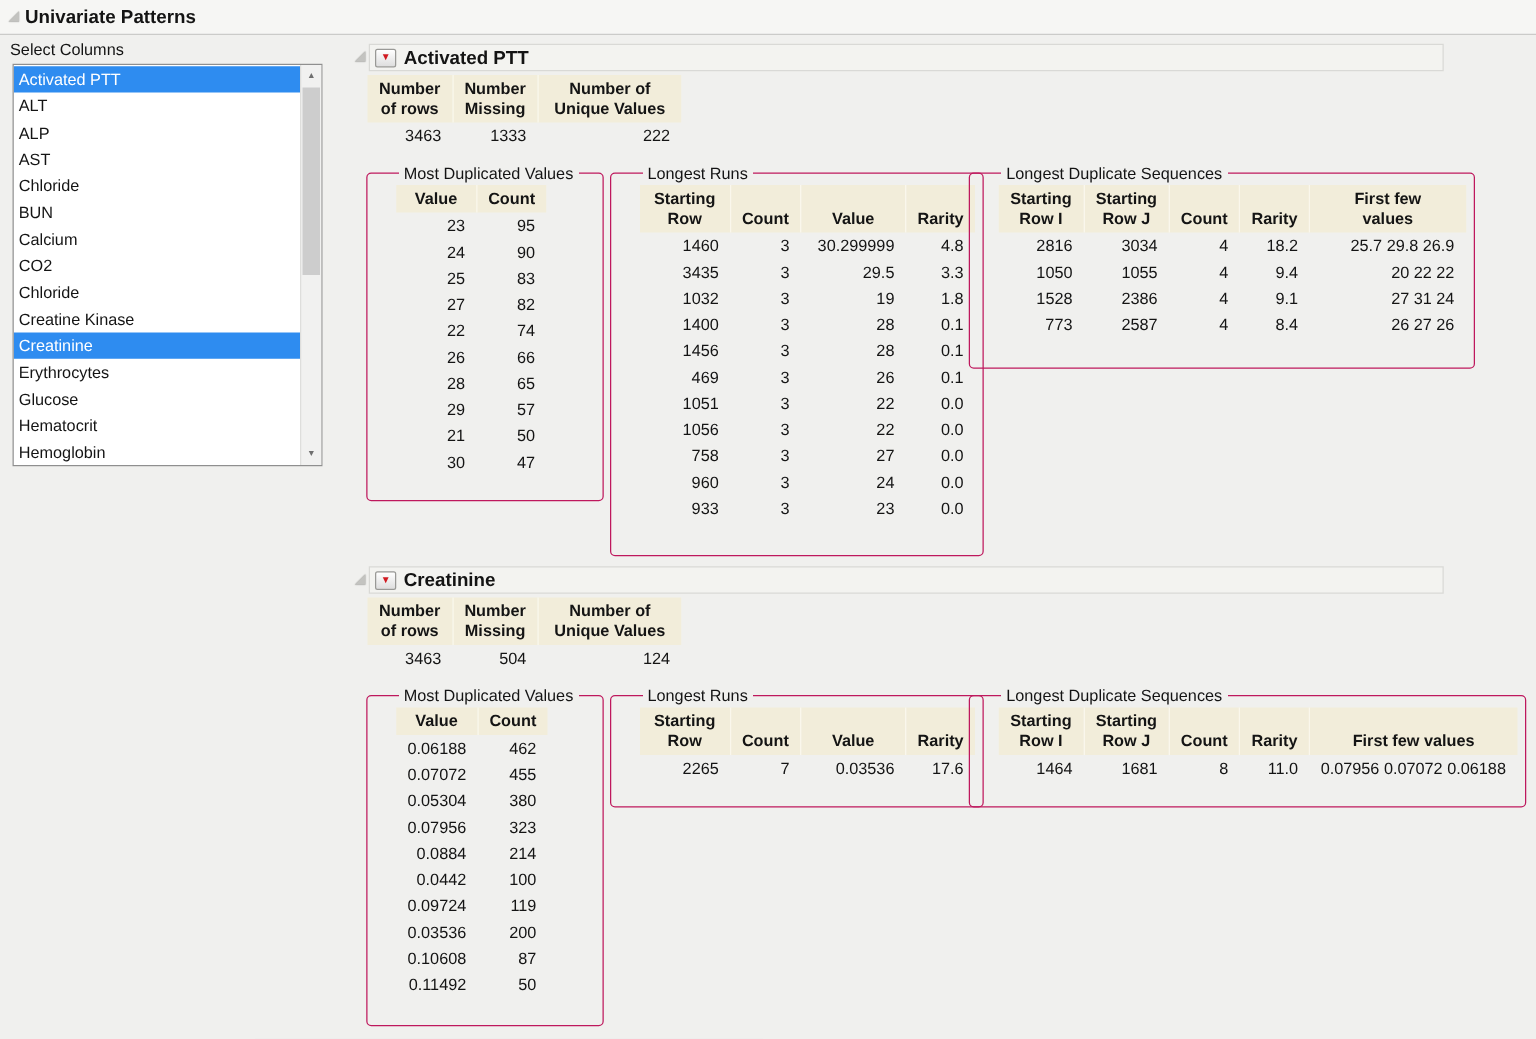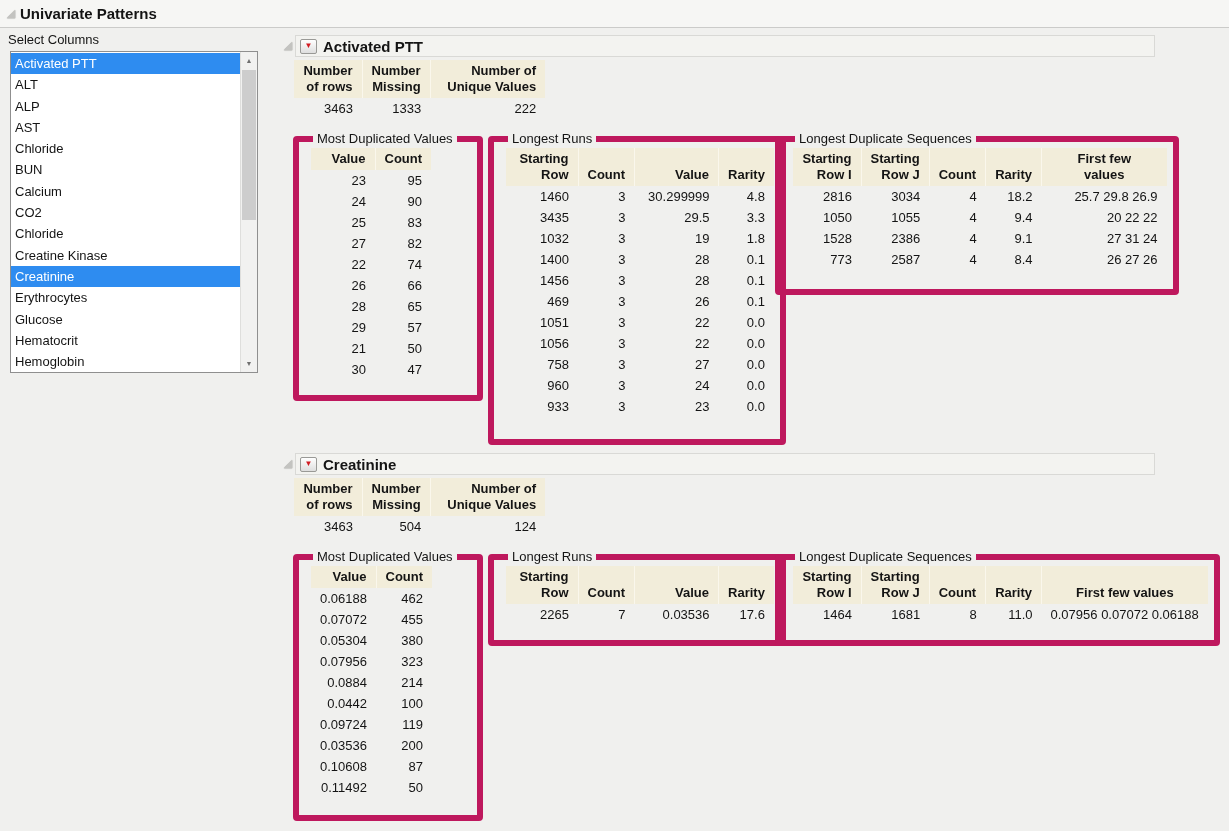--- a/index.html
+++ b/index.html
@@ -39,31 +39,31 @@
   }
   .rt-btn {
     width:17px; height:15px; border:1px solid #999996; border-radius:2px;
     background:linear-gradient(#ffffff,#dedede);
     display:flex; align-items:center; justify-content:center; cursor:pointer; flex:0 0 auto;
   }
   .rt-btn span { color:#d11a21; font-size:8px; line-height:1; }
   .panel-title { font-weight:bold; font-size:15px; white-space:nowrap; }
   table.jmp { border-collapse:collapse; }
   table.jmp th {
-    background:#f2edda; font-weight:bold; text-align:right; vertical-align:bottom;
+    background:#f2edda; font-weight:bold; text-align:center; vertical-align:bottom;
     padding:3px 9px; white-space:pre-line; line-height:16px; font-size:13px;
   }
   table.jmp th + th { border-left:1px solid #faf7ec; }
   table.jmp td { text-align:right; padding:2px 9px; line-height:17px; font-size:13px; white-space:nowrap; }
   table.jmp th.left { text-align:center; }
   table.seqtbl td:last-child { text-align:right; }
   .summary { position:absolute; left:294px; }
   fieldset.outline {
-    position:absolute; border:6px solid #be185d; border-radius:4px;
-    padding:2px 6px 6px 12px; background:transparent;
+    position:absolute; border:1px solid #be185d; border-radius:4px;
+    padding:2px 6px 6px 23px; background:transparent;
   }
   fieldset.outline legend { padding:0 4px; margin-left:2px; font-size:13px; color:#141414; white-space:nowrap; } .w48{min-width:48px} .w50{min-width:50px} .w54{min-width:54px}
   .w64{min-width:64px} .w68{min-width:68px} .w72{min-width:72px} .w84{min-width:84px}
   .w115{min-width:115px} .w125{min-width:125px}
 </style>
 </head>
 <body>
 
 <div class="screen">
 

